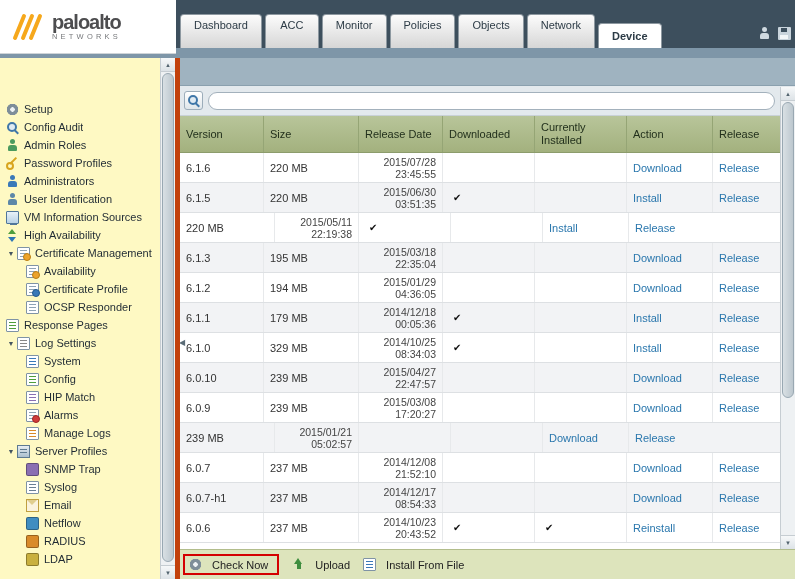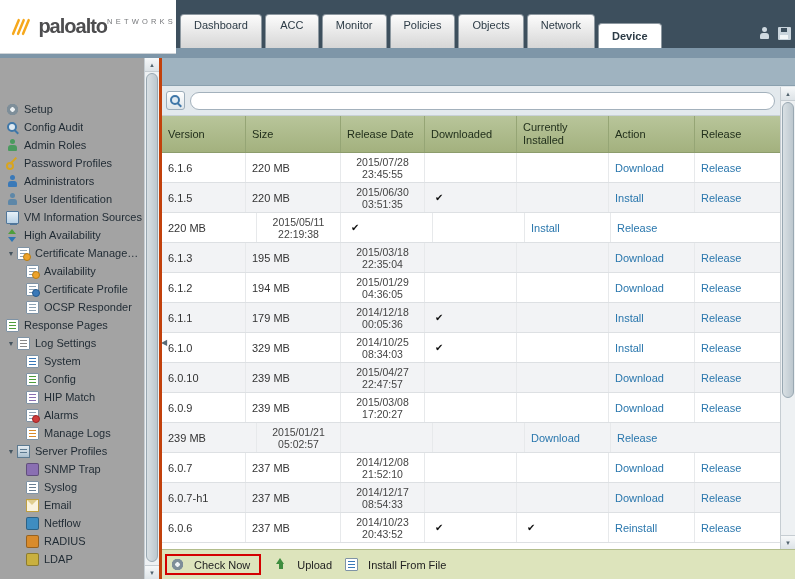--- a/index.html
+++ b/index.html
@@ -4,37 +4,37 @@
 <style>
   *{box-sizing:border-box;margin:0;padding:0}
   body{margin:0;background:#888}
   .app{width:795px;height:579px;position:relative;overflow:hidden;background:#fff;
        font-family:"Liberation Sans",sans-serif;font-size:11px;color:#222}
 
   
   .topbar{height:48px;background:#3d4f5d;position:relative}
   .logo{position:absolute;left:0;top:0;width:176px;height:54px;background:#fff;z-index:6;
         display:flex;align-items:center;gap:6px;padding-left:10px;border-bottom:1px solid #cfd4d8}
-  .logo-text{display:flex;}
+  .logo-text{display:flex;flex-direction:column}
   .logo-main{font-size:20px;font-weight:bold;color:#4d4d4f;letter-spacing:-1px;line-height:19px}
   .logo-sub{font-size:7.5px;color:#77797c;letter-spacing:3.2px;text-align:right}
   .tabs{position:absolute;left:180px;bottom:0;display:flex;align-items:flex-end;z-index:5}
   .tab{height:34px;line-height:21px;padding:0 13px;margin-right:3px;min-width:54px;text-align:center;
        background:linear-gradient(#fcfcfc,#d6d6d6);border:1px solid #8d98a0;border-bottom:none;
        border-radius:4px 4px 0 0;color:#2c3b46;cursor:pointer;white-space:nowrap}
   .tab.active{background:#fff;height:25px;line-height:25px;font-weight:bold}
   .top-icons{position:absolute;right:4px;top:27px;display:flex;gap:7px;z-index:7}
 
   .band{height:10px;background:#7e96a8}
 
   
   .content{display:flex;height:521px}
 
   
-  .sidebar{width:162px;position:relative;background:#a3a3a3;border-right:3px solid #c2410c;overflow:hidden;flex:none}
+  .sidebar{width:180px;position:relative;background:#fef9c3;border-right:5px solid #c2410c;overflow:hidden;flex:none}
   .si-list{padding-top:42px;padding-right:16px;overflow:hidden;height:100%}
   .si{height:18px;display:flex;align-items:center;padding-left:6px;white-space:nowrap;cursor:pointer;color:#1f2a33}
   .si.child{padding-left:26px}
   .si .lbl{overflow:hidden;text-overflow:ellipsis}
   .tw{width:10px;flex:none;font-size:7px;color:#44545f;text-align:center;margin-right:1px;cursor:pointer}
   .sb-scroll{position:absolute;top:0;right:0;bottom:0;width:15px;background:#eef1f3;border-left:1px solid #c6cdd2;z-index:3}
   .sc-btn{height:14px;display:flex;align-items:center;justify-content:center;font-size:6px;color:#53646f;
           background:linear-gradient(#f6f8f9,#dde3e7);border-bottom:1px solid #c6cdd2;cursor:pointer}
   .sc-btn.bottom{position:absolute;bottom:0;left:0;right:0;border-top:1px solid #c6cdd2;border-bottom:none}
   .sb-thumb{position:absolute;left:1px;right:1px;top:15px;bottom:17px;border:1px solid #99a8b2;border-radius:6px;
@@ -53,21 +53,21 @@
 
   
   .thead{display:flex;height:37px;background:linear-gradient(#b8c59a,#a3b17e);border-bottom:1px solid #8c9c6c;flex:none}
   .th{display:flex;align-items:center;padding:2px 6px;border-right:1px solid #95a575;color:#22301c;line-height:13px;cursor:pointer}
   .tbody{flex:1;overflow:hidden}
   .tr{display:flex;height:30px;border-bottom:1px solid #dde0e3;background:#fff}
   .tr.alt{background:#f2f3f5}
   .td{display:flex;align-items:center;padding:0 6px;border-right:1px solid #e7e9eb;color:#333;overflow:hidden}
   .c1{width:84px;flex:none}.c2{width:95px;flex:none}.c3{width:84px;flex:none}
   .c4{width:92px;flex:none}.c5{width:92px;flex:none}.c6{width:86px;flex:none}.c7{flex:1}
-  .td.date{flex-direction:column;align-items:center;justify-content:center;line-height:12px;font-size:10.5px;color:#444}
+  .td.date{flex-direction:column;align-items:flex-end;justify-content:center;line-height:12px;font-size:10.5px;color:#444}
   .check{font-size:10px;color:#101010;padding-left:10px}
   .link{color:#2a77ad;cursor:pointer;text-decoration:none}
 
   
   .footerbar{height:30px;background:#dde4bc;border-top:1px solid #b2bd8c;display:flex;align-items:center;
              padding-left:3px;gap:13px;flex:none}
   .annot{border:2px solid #d40000;display:flex;align-items:center;padding:2px 9px 2px 4px}
   .fbtn{display:flex;align-items:center;gap:5px;color:#222;cursor:pointer;white-space:nowrap}
 
   

